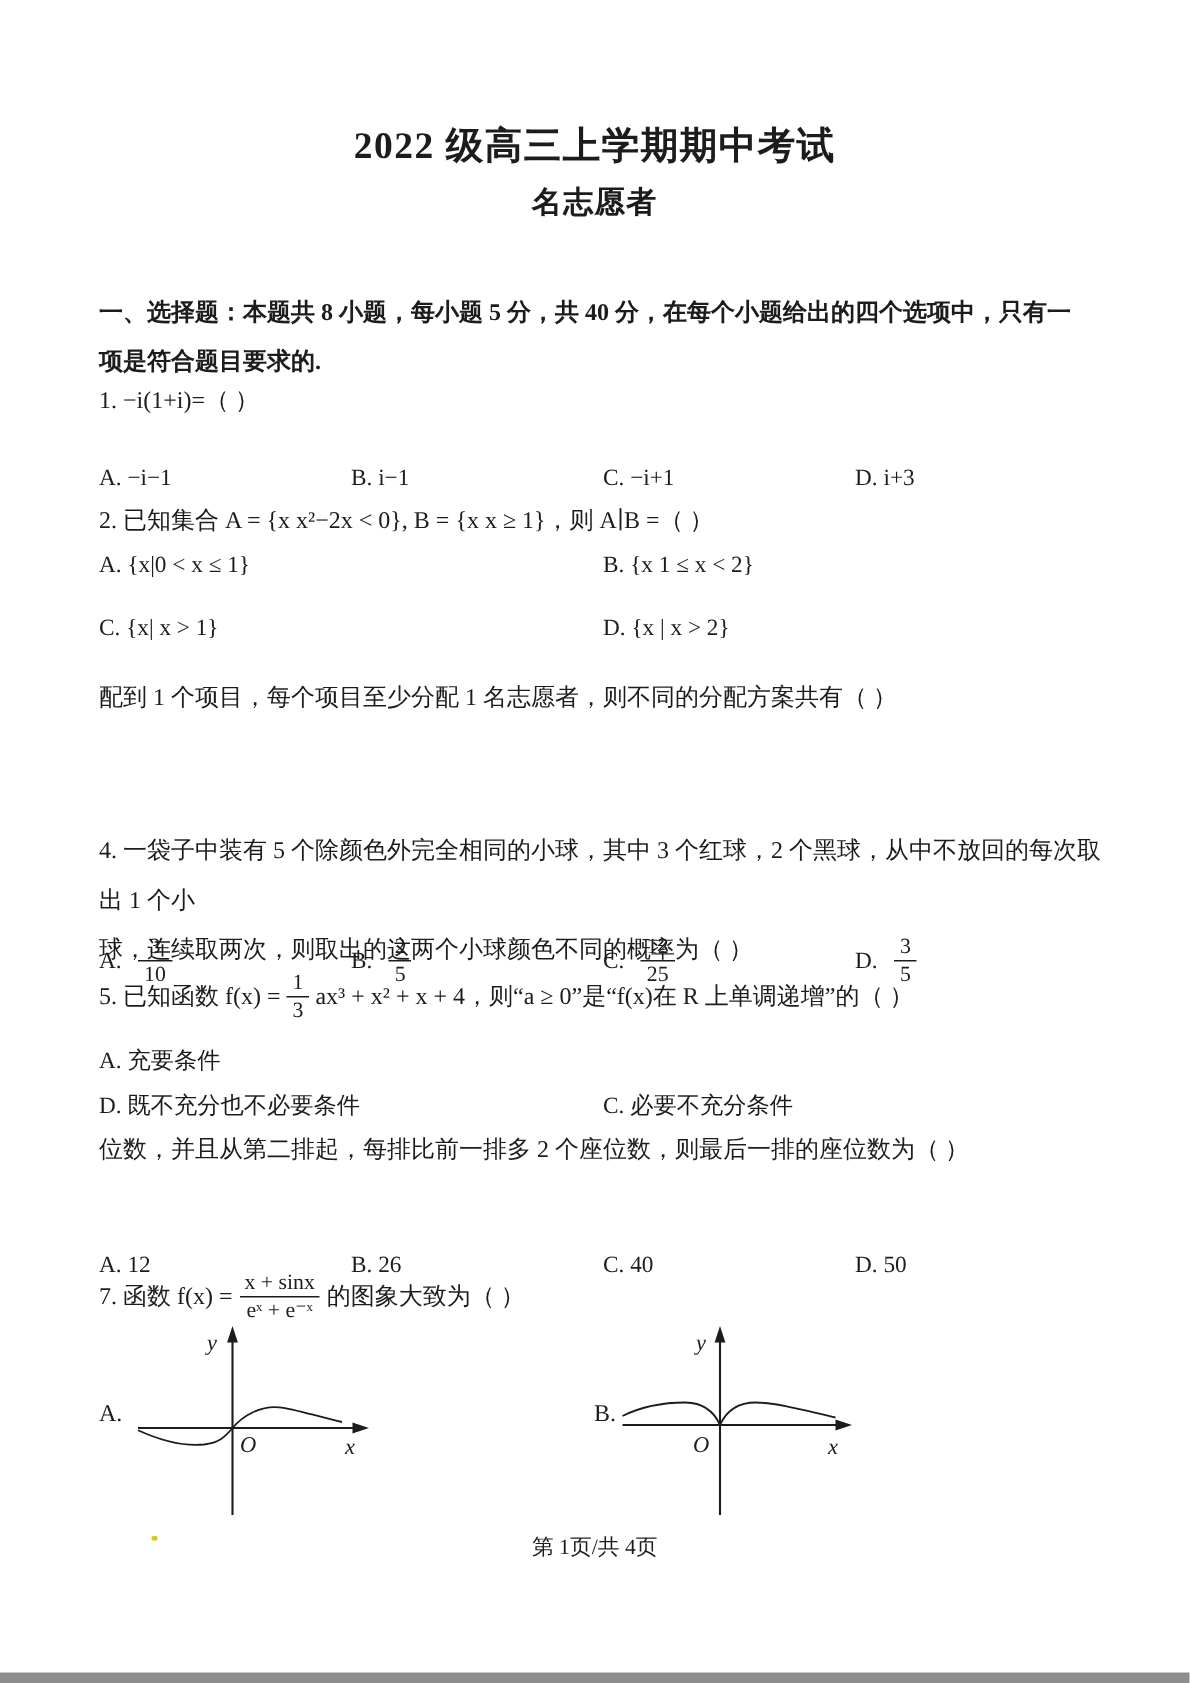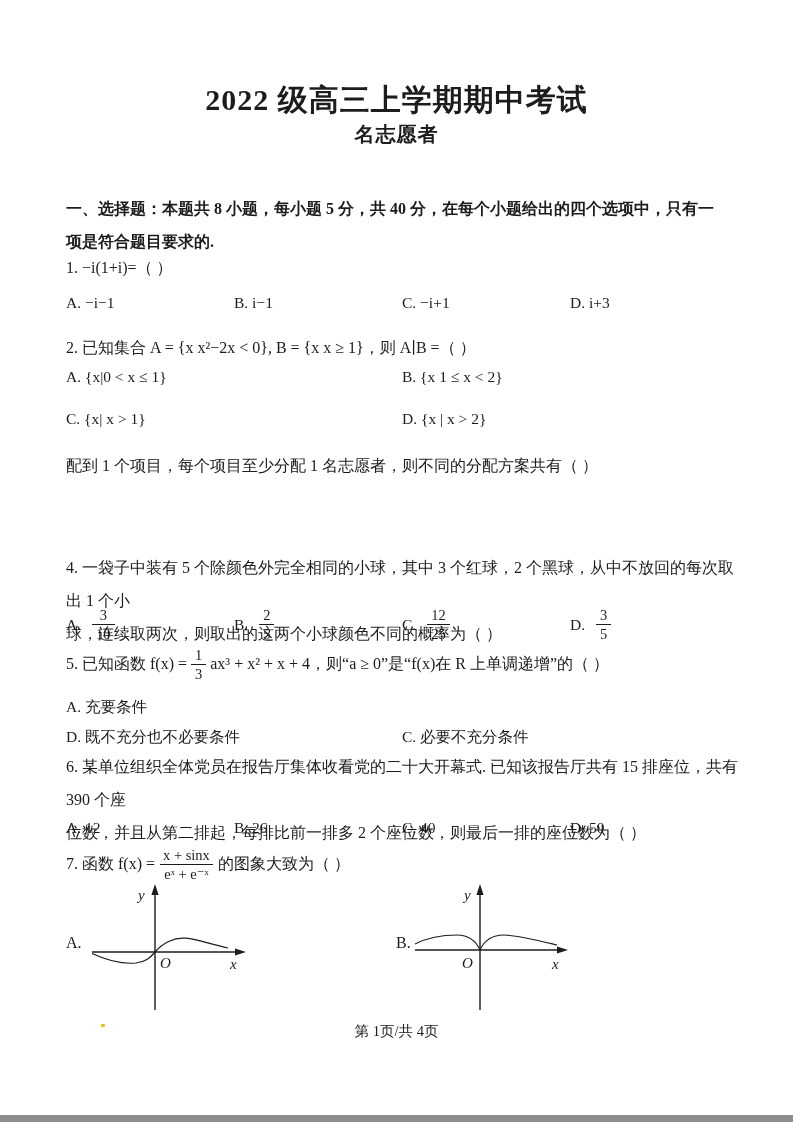--- a/index.html
+++ b/index.html
@@ -3,28 +3,28 @@
 <meta charset="utf-8">
 <style>
   html,body{margin:0;padding:0;}
   body{
     width:793px;height:1122px;background:#ffffff;overflow:hidden;
     font-family:"Liberation Serif","DejaVu Serif",serif;
     color:#1c1c1c;position:relative;
   }
   .page{position:absolute;inset:0;}
   .abs{position:absolute;}
-  .title{left:0;width:793px;top:80px;text-align:center;font-size:30px;font-weight:bold;letter-spacing:1px;}
+  .title{left:0;width:793px;top:80px;text-align:center;font-size:25px;font-weight:bold;letter-spacing:1px;}
   .subtitle{left:0;width:793px;top:121px;text-align:center;font-size:20px;font-weight:bold;letter-spacing:1px;}
   .content-block{left:66px;width:672px;font-size:16px;}
   .sec-heading{top:192px;font-weight:bold;line-height:33px;}
   .stem{line-height:33px;}
   .stemflex{display:flex;align-items:center;}
   .optrow{display:grid;}
-  .cols4{grid-template-columns:25% 25% 25% 25%;}
+  .cols4{grid-template-columns:25% 25% 25% 25%;margin-top:16px;}
   .cols2{grid-template-columns:50% 50%;}
   .opt{font-size:15.5px;white-space:nowrap;}
   .fopt{display:flex;align-items:center;gap:7px;font-size:15.5px;}
   .frac{display:inline-flex;flex-direction:column;align-items:center;vertical-align:middle;
         font-size:14.5px;line-height:1.25;margin:0 4px;}
   .frac .num{padding:0 4px;}
   .frac .den{border-top:1.3px solid #1c1c1c;padding:0 4px;}
   .graph-label{font-size:16px;}
   svg.graph{overflow:visible;}
   svg .axis{stroke:#1c1c1c;stroke-width:1.4;fill:none;}
@@ -115,21 +115,20 @@
   </div>
   <div class="abs content-block optrow cols2" style="top:697px">
     <span class="opt">A.  充要条件</span>
   </div>
   <div class="abs content-block optrow cols2" style="top:727px">
     <span class="opt">D.  既不充分也不必要条件</span>
     <span class="opt">C.  必要不充分条件</span>
   </div>
 
   <div class="abs content-block stem" style="top:750px">
-    <div>6. 某单位组织全体党员在报告厅集体收看党的二十大开幕式. 已知该报告厅共有 15 排座位，共有 390 个座</div>
     <div>位数，并且从第二排起，每排比前一排多 2 个座位数，则最后一排的座位数为（      ）</div>
   </div>
   <div class="abs content-block optrow cols4" style="top:819px">
     <span class="opt">A. 12</span>
     <span class="opt">B. 26</span>
     <span class="opt">C. 40</span>
     <span class="opt">D. 50</span>
   </div>
 
   <div class="abs content-block stemflex" style="top:846px">

